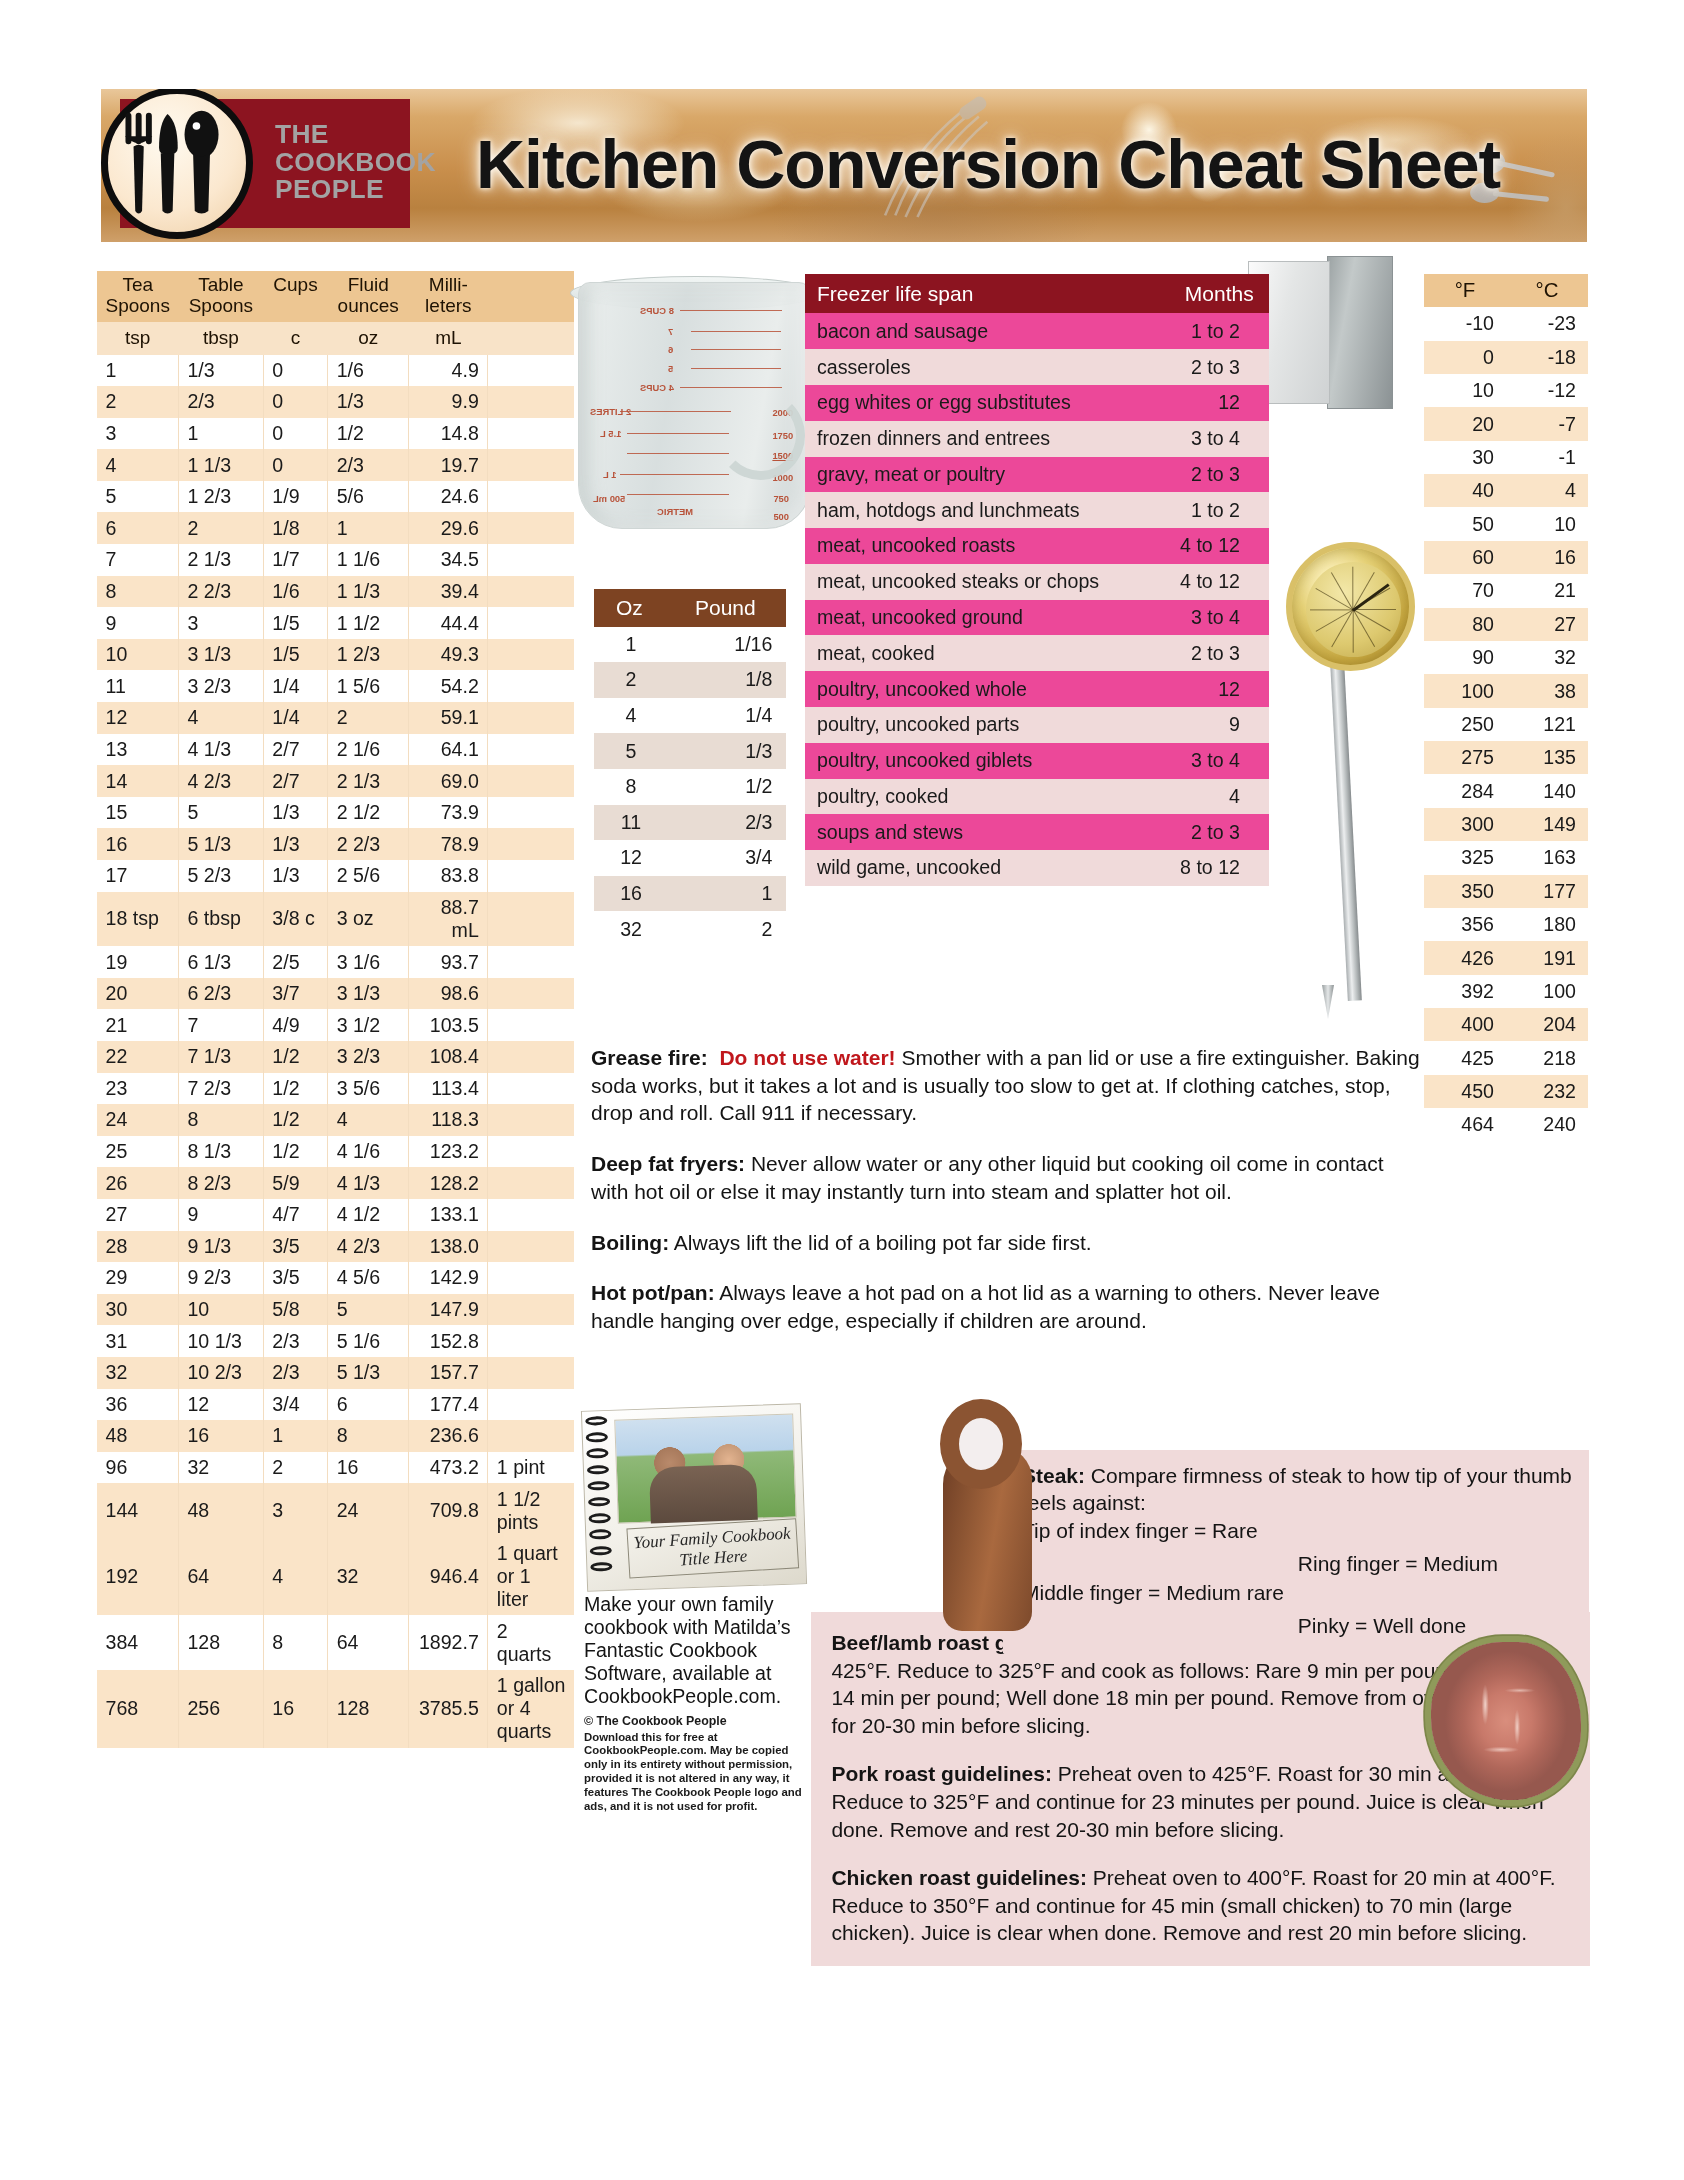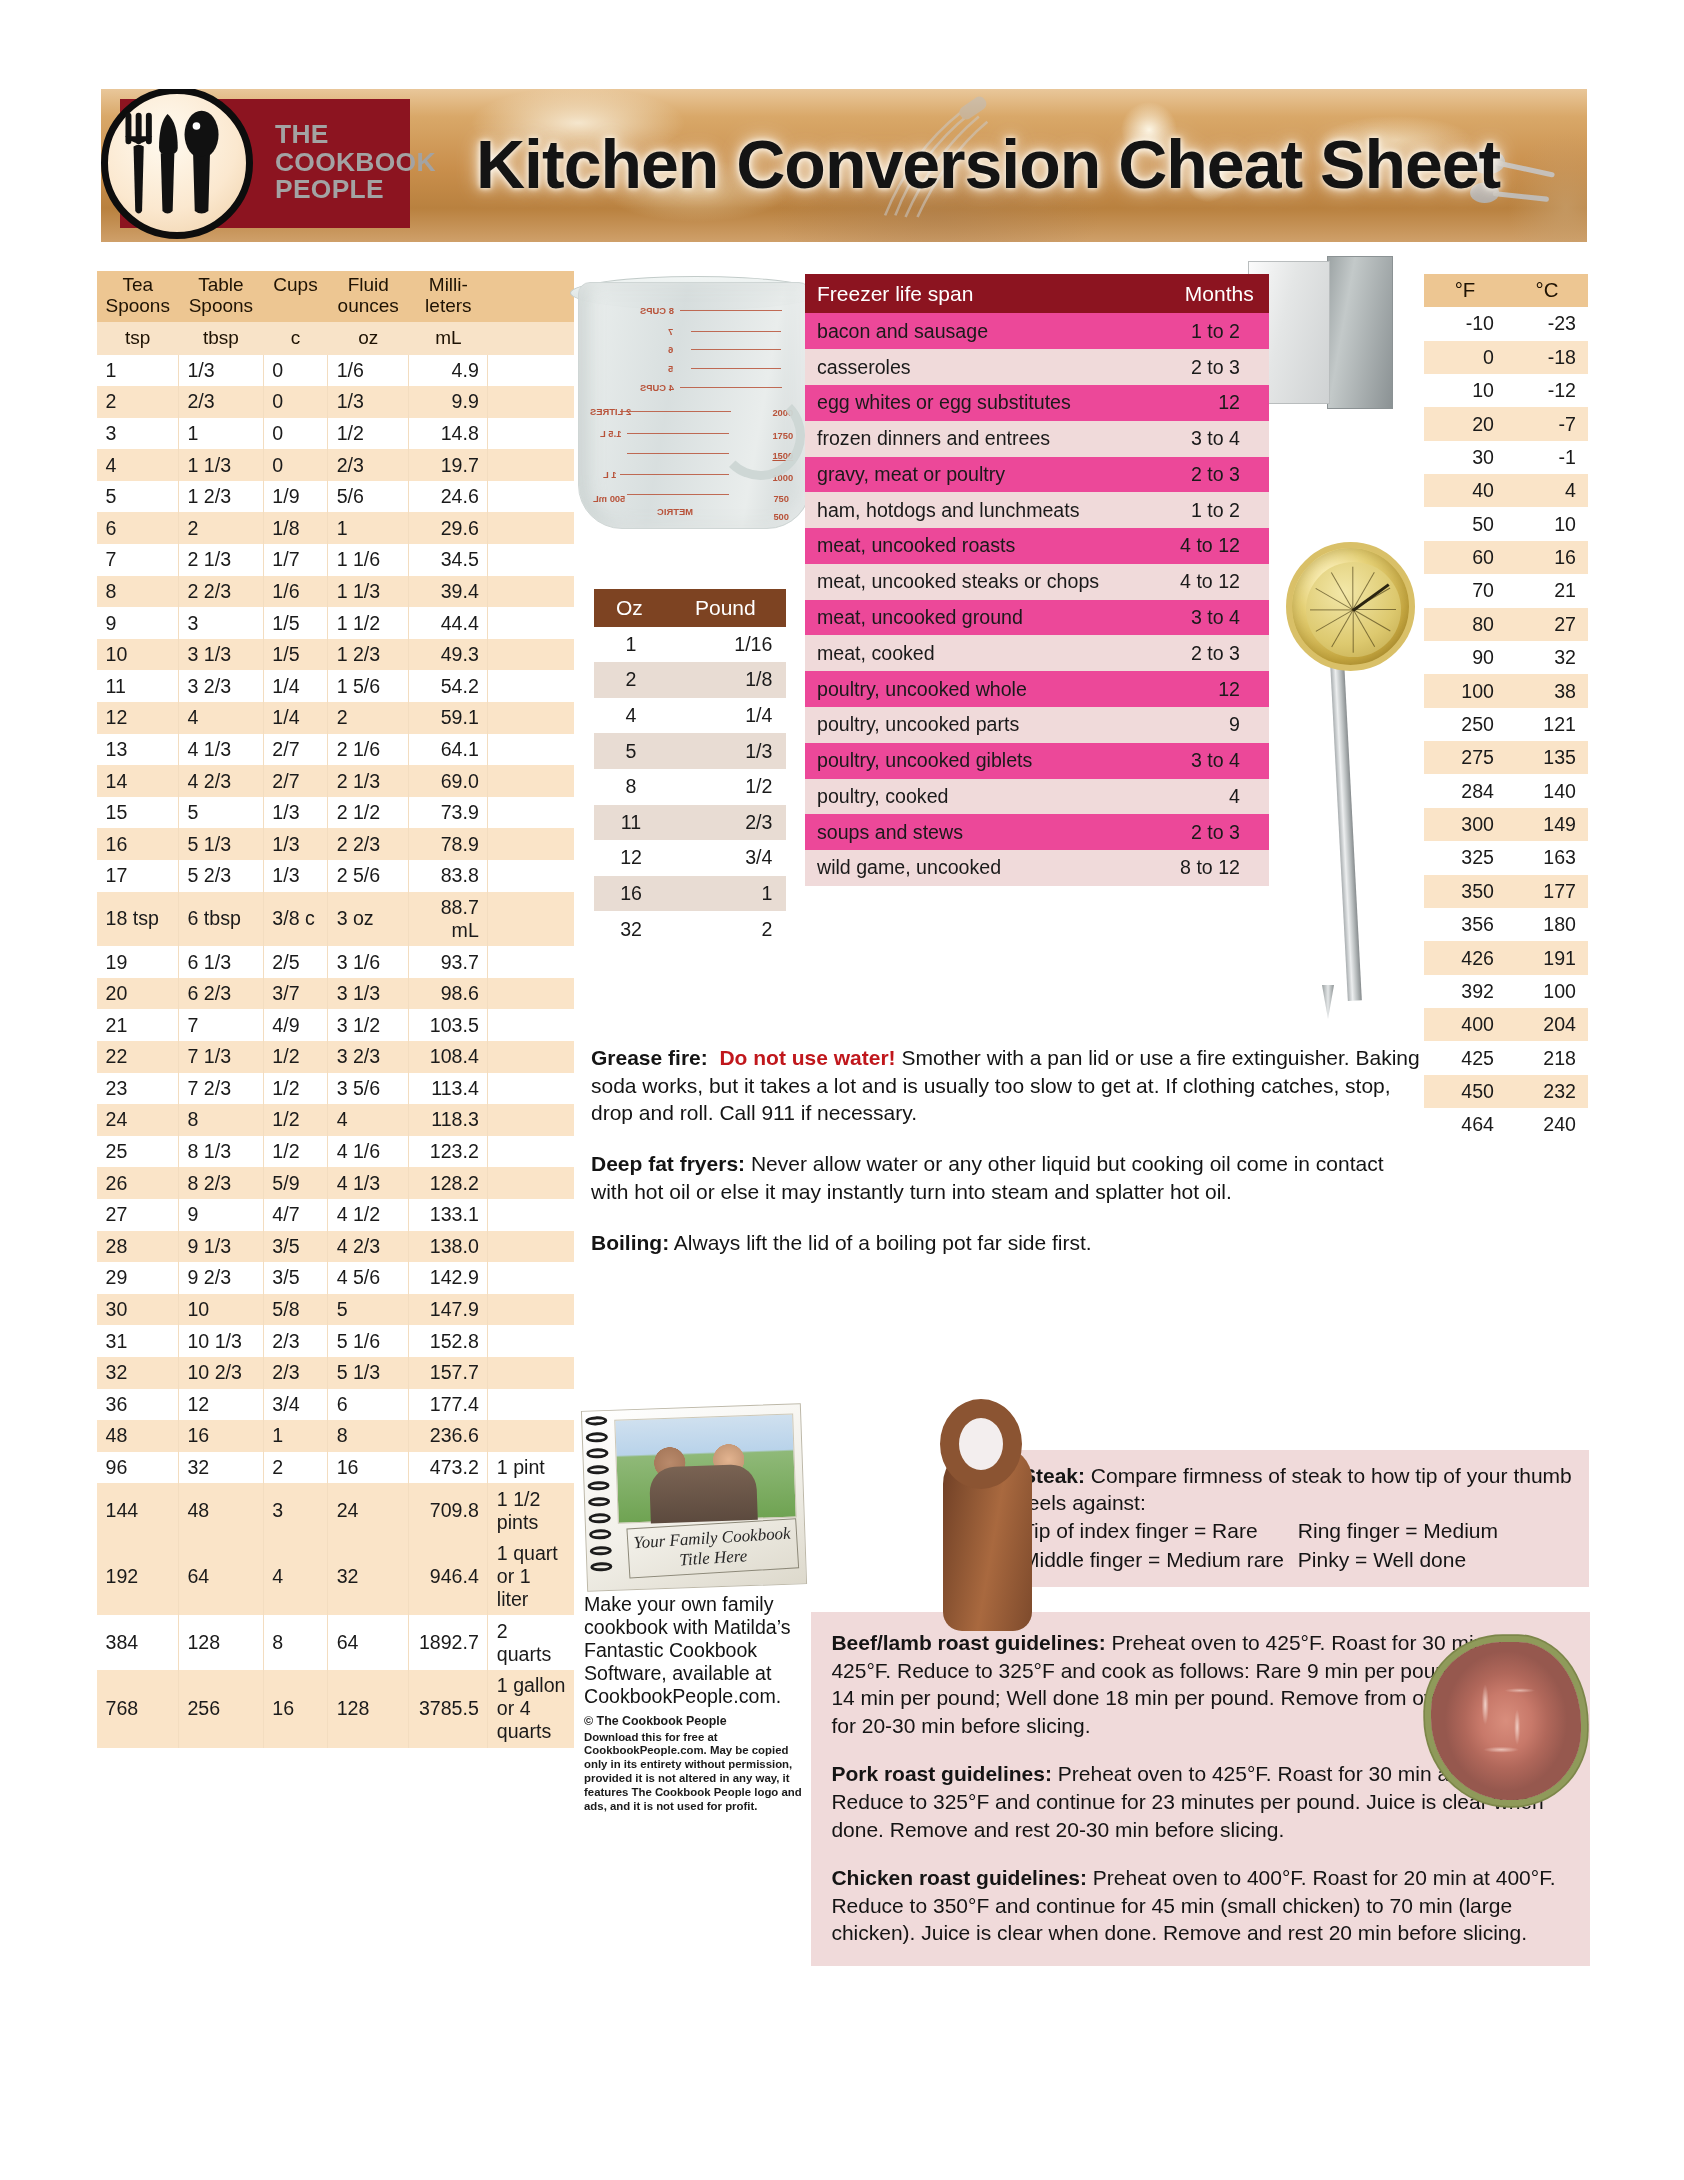--- a/index.html
+++ b/index.html
@@ -243,21 +243,21 @@
     width: 586px; padding: 12px 15.3px 13.6px 19px;
     background: #f0dada;
     font-size: 21px; line-height: 1.3;
     color: #141414;
     z-index: 2;
   }
   .steak-grid {
     display: flex; margin-top: 0.9px;
   }
   .steak-col-a { width: 281px; }
-  .steak-col-b { width: 281px; }
+  .steak-col-b { width: 281px; margin-top: 33px; }
 
   
   .roast-box {
     position: absolute; left: 811px; top: 1612px;
     width: 779px; padding: 17px 22px 19px 20.4px;
     background: #f0dada;
     font-size: 21px; line-height: 1.32;
     color: #141414;
     z-index: 1;
   }
@@ -1093,20 +1093,23 @@
     <p>
       <b>Grease fire:</b>
       <span>&nbsp;</span><span class="danger">Do not use water!</span><span> Smother with a pan lid or use a fire extinguisher. Baking soda works, but it takes a lot and is usually too slow to get at. If clothing catches, stop, drop and roll. Call 911 if necessary.</span>
     </p>
     <p>
       <b>Deep fat fryers:</b><span> Never allow water or any other liquid but cooking oil come in contact with hot oil or else it may instantly turn into steam and splatter hot oil.</span>
     </p>
     <p>
       <b>Boiling:</b><span> Always lift the lid of a boiling pot far side first.</span>
     </p>
+    <p>
+      <b>Hot pot/pan:</b><span> Always leave a hot pad on a hot lid as a warning to others. Never leave handle hanging over edge, especially if children are around.</span>
+    </p>
   </div>
 
   <div class="promo">
     <div class="promo-book">
       <div class="spiral">
         <i></i>
           <i></i>
           <i></i>
           <i></i>
           <i></i>

